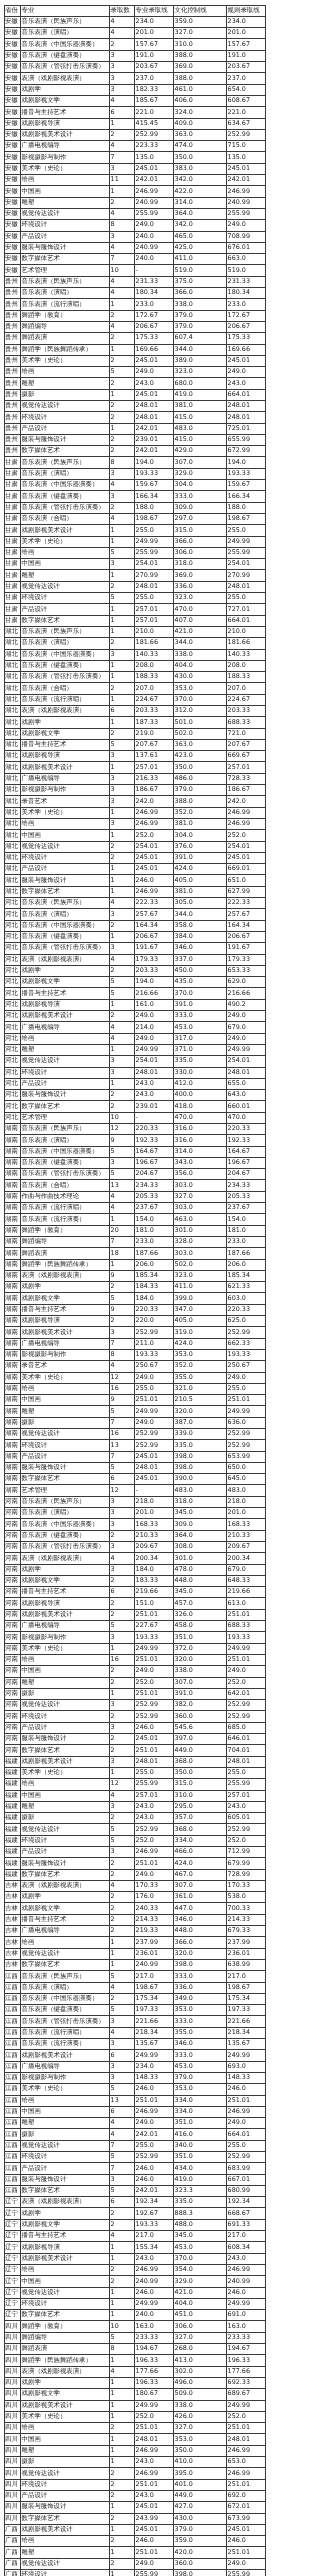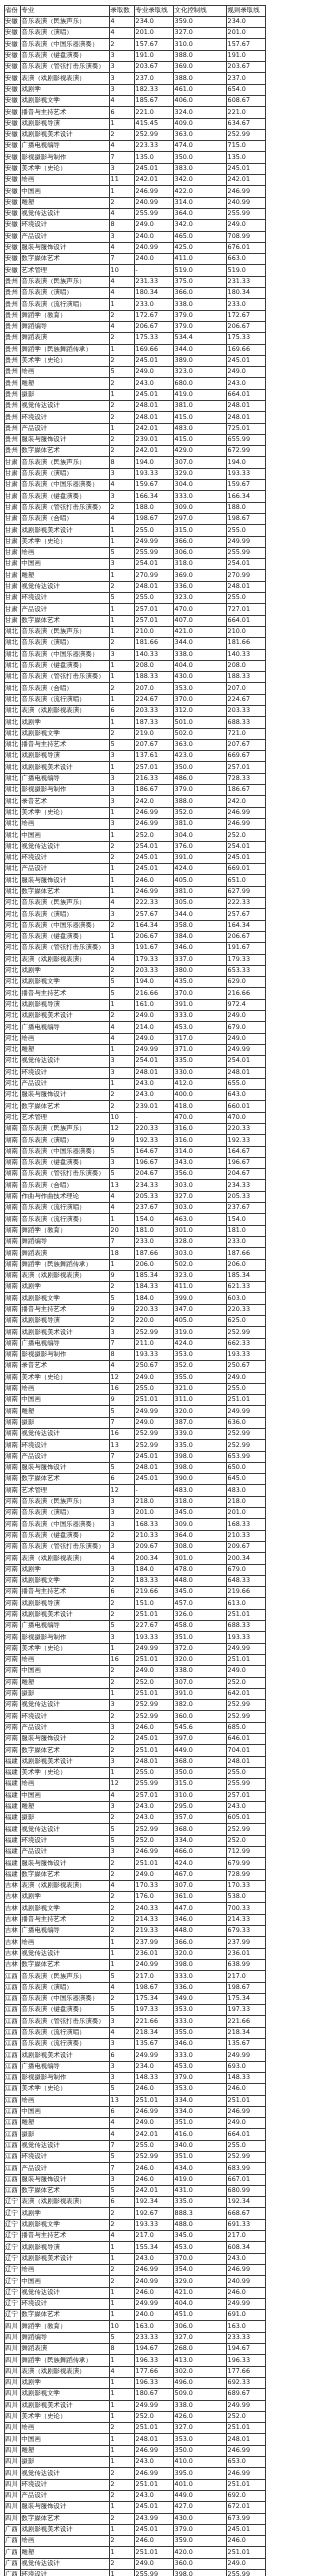--- a/index.html
+++ b/index.html
@@ -266,21 +266,21 @@
           <td>4</td>
           <td>206.67</td>
           <td>379.0</td>
           <td>206.67</td>
         </tr>
         <tr>
           <td>贵州</td>
           <td>舞蹈表演</td>
           <td>2</td>
           <td>175.33</td>
-          <td>534.4</td>
+          <td>607.4</td>
           <td>175.33</td>
         </tr>
         <tr>
           <td>贵州</td>
           <td>舞蹈学（民族舞蹈传承）</td>
           <td>1</td>
           <td>169.66</td>
           <td>344.0</td>
           <td>169.66</td>
         </tr>
@@ -714,21 +714,21 @@
           <td>4</td>
           <td>179.33</td>
           <td>337.0</td>
           <td>179.33</td>
         </tr>
         <tr>
           <td>河北</td>
           <td>戏剧学</td>
           <td>2</td>
           <td>203.33</td>
-          <td>380.0</td>
+          <td>450.0</td>
           <td>653.33</td>
         </tr>
         <tr class="thick">
           <td>河北</td>
           <td>戏剧影视文学</td>
           <td>5</td>
           <td>194.0</td>
           <td>435.0</td>
           <td>629.0</td>
         </tr>
@@ -739,21 +739,21 @@
           <td>216.66</td>
           <td>370.0</td>
           <td>216.66</td>
         </tr>
         <tr>
           <td>河北</td>
           <td>戏剧影视导演</td>
           <td>1</td>
           <td>161.0</td>
           <td>391.0</td>
-          <td>972.4</td>
+          <td>490.2</td>
         </tr>
         <tr>
           <td>河北</td>
           <td>戏剧影视美术设计</td>
           <td>2</td>
           <td>249.0</td>
           <td>333.0</td>
           <td>249.0</td>
         </tr>
         <tr>
@@ -1018,21 +1018,21 @@
           <td>16</td>
           <td>255.0</td>
           <td>321.0</td>
           <td>255.0</td>
         </tr>
         <tr>
           <td>湖南</td>
           <td>中国画</td>
           <td>9</td>
           <td>251.01</td>
-          <td>311.0</td>
+          <td>210.5</td>
           <td>251.01</td>
         </tr>
         <tr>
           <td>湖南</td>
           <td>雕塑</td>
           <td>5</td>
           <td>249.99</td>
           <td>320.0</td>
           <td>249.99</td>
         </tr>
@@ -1578,21 +1578,21 @@
           <td>3</td>
           <td>246.0</td>
           <td>419.0</td>
           <td>667.01</td>
         </tr>
         <tr>
           <td>江西</td>
           <td>数字媒体艺术</td>
           <td>5</td>
           <td>242.01</td>
-          <td>431.0</td>
+          <td>323.3</td>
           <td>680.99</td>
         </tr>
         <tr>
           <td>辽宁</td>
           <td>表演（戏剧影视表演）</td>
           <td>6</td>
           <td>192.34</td>
           <td>335.0</td>
           <td>192.34</td>
         </tr>

